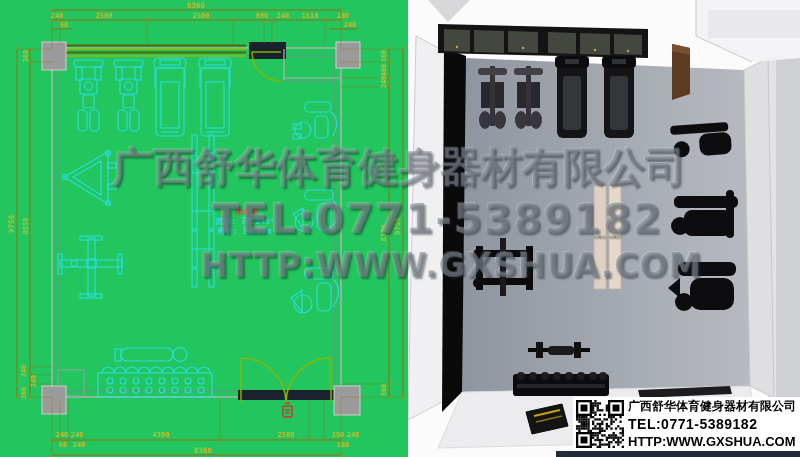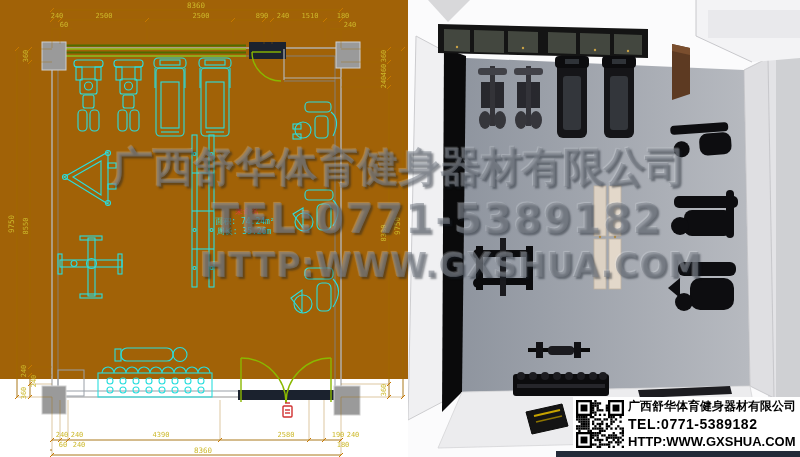--- a/index.html
+++ b/index.html
@@ -1,19 +1,19 @@
 <!DOCTYPE html>
 <html><head>
 <meta charset="utf-8">
 <style>
   html,body{margin:0;padding:0;background:#444;}
   #stage{position:relative;width:800px;height:457px;overflow:hidden;
          font-family:"Liberation Sans",sans-serif;background:#fff;}
   
-  #plan-panel{position:absolute;left:0;top:0;width:408px;height:379px;background:#a16207;}
+  #plan-panel{position:absolute;left:0;top:0;width:408px;height:457px;background:#22c55e;font-weight:bold;}
   
   #render-panel{position:absolute;left:408px;top:0;width:392px;height:457px;background:#fbfbfc;}
   
   .wm{position:absolute;font-weight:bold;color:rgba(120,125,135,.55);
       text-shadow:2px 2px 2px rgba(25,30,40,.45),-1px -1px 1px rgba(235,238,244,.25);
       white-space:nowrap;pointer-events:none;z-index:30;font-family:"DejaVu Sans",sans-serif;}
   #wm1{left:112px;top:140px;font-size:41px;letter-spacing:0px;}
   #wm2{left:212px;top:196px;font-size:40px;letter-spacing:2px;}
   #wm3{left:200px;top:246px;font-size:33px;letter-spacing:1px;}
   

